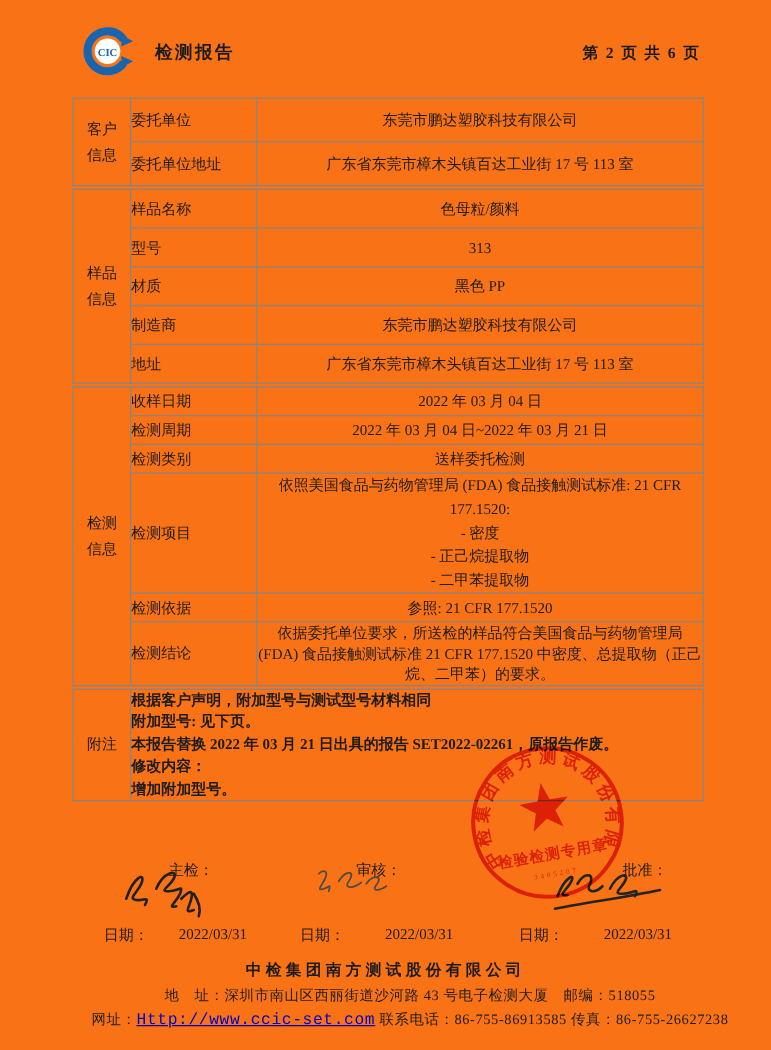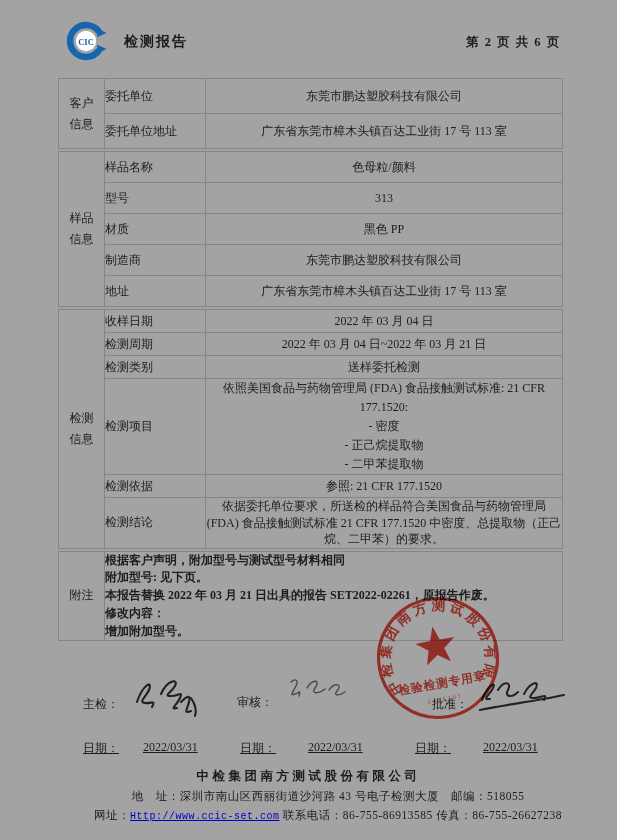--- a/index.html
+++ b/index.html
@@ -1,17 +1,17 @@
 <!DOCTYPE html>
 <html><head>
 <meta charset="utf-8">
 <style>
   html,body{margin:0;padding:0;background:#e8e8e8;}
   .page{
-    position:relative;width:617px;height:840px;margin:0 auto;background:#a3a3a3;
+    position:relative;width:617px;height:840px;margin:0 auto;background:#f97316;
     font-family:"Liberation Serif","DejaVu Serif",serif;color:#1c1c1c;overflow:hidden;
   }
   
   .hdr{position:absolute;left:0;top:17px;width:617px;height:50px;}
   .logo{position:absolute;left:63px;top:1px;width:46px;height:46px;}
   .hdr-title{position:absolute;left:124px;top:16px;font-size:14px;font-weight:bold;letter-spacing:2px;}
   .hdr-no{position:absolute;left:232px;top:17px;font-size:12.5px;font-weight:bold;}
   .hdr-page{position:absolute;left:466px;top:17px;font-size:12.5px;font-weight:bold;word-spacing:3px;}
   
   .tables{position:absolute;left:58px;top:78px;width:505px;}
@@ -23,35 +23,35 @@
   td.c3{padding-left:13px;padding-right:10px;text-align:center;}
   .t1 tr{height:35px;}
   .t2 tr{height:31px;}
   .h23{height:23px;}
   td.items{padding:5px 10px 5px 13px;line-height:19px;vertical-align:top;}
   td.items div{white-space:normal;}
   td.concl{line-height:16.5px;padding:4px 8px 4px 13px;}
   td.notes-cell{padding:7px 10px 5px 13px;line-height:17.8px;vertical-align:top;font-weight:bold;}
   
   .sigrow{position:absolute;left:0;top:688px;width:617px;height:52px;z-index:1;}
-  .sg{position:absolute;top:0;display:flex;align-items:center;}
+  .sg{position:absolute;top:0;display:flex;align-items:flex-end;flex-direction:column;}
   .sg .role{font-size:12px;}
   .sg svg{margin:-16px 0 0 6px;}
   .sg1{left:83px;} .sg2{left:237px;} .sg3{left:432px;}
   .daterow{position:absolute;left:0;top:740px;width:617px;height:20px;font-size:12px;}
-  .daterow span{position:absolute;top:0;text-decoration:underline;}
+  .daterow span{position:absolute;top:0;}
   .d1l{left:83px;} .d1v{left:143px;} .d2l{left:240px;} .d2v{left:308px;} .d3l{left:415px;} .d3v{left:483px;}
   
   .stamp{position:absolute;left:372px;top:592px;width:132px;height:132px;z-index:5;
          transform:rotate(-10deg);mix-blend-mode:multiply;opacity:.93;}
   
   .footer{position:absolute;left:0;top:768px;width:617px;text-align:center;}
   .f-company{font-size:12.5px;font-weight:bold;letter-spacing:3.5px;}
   .f-line{font-size:11.5px;margin-top:4px;letter-spacing:.5px;margin-left:39px;}
-  .f-url{color:#0000c8;text-decoration:underline;font-family:"Liberation Mono","DejaVu Sans Mono",monospace;font-size:10px;}
+  .f-url{color:#0000c8;text-decoration:underline;font-family:"Liberation Mono","DejaVu Sans Mono",monospace;font-size:13px;}
 </style>
 </head>
 <body>
 
 <div class="page">
 
   <div class="hdr">
     <svg class="logo" viewBox="0 0 46 46">
       <path d="M36.1,13.8 A16,16 0 1 0 36.1,32.2" fill="none" stroke="#1765af" stroke-width="6.5"></path>
       <polygon points="34.5,10.2 43.5,15.0 34.0,19.2" fill="#1765af"></polygon>

